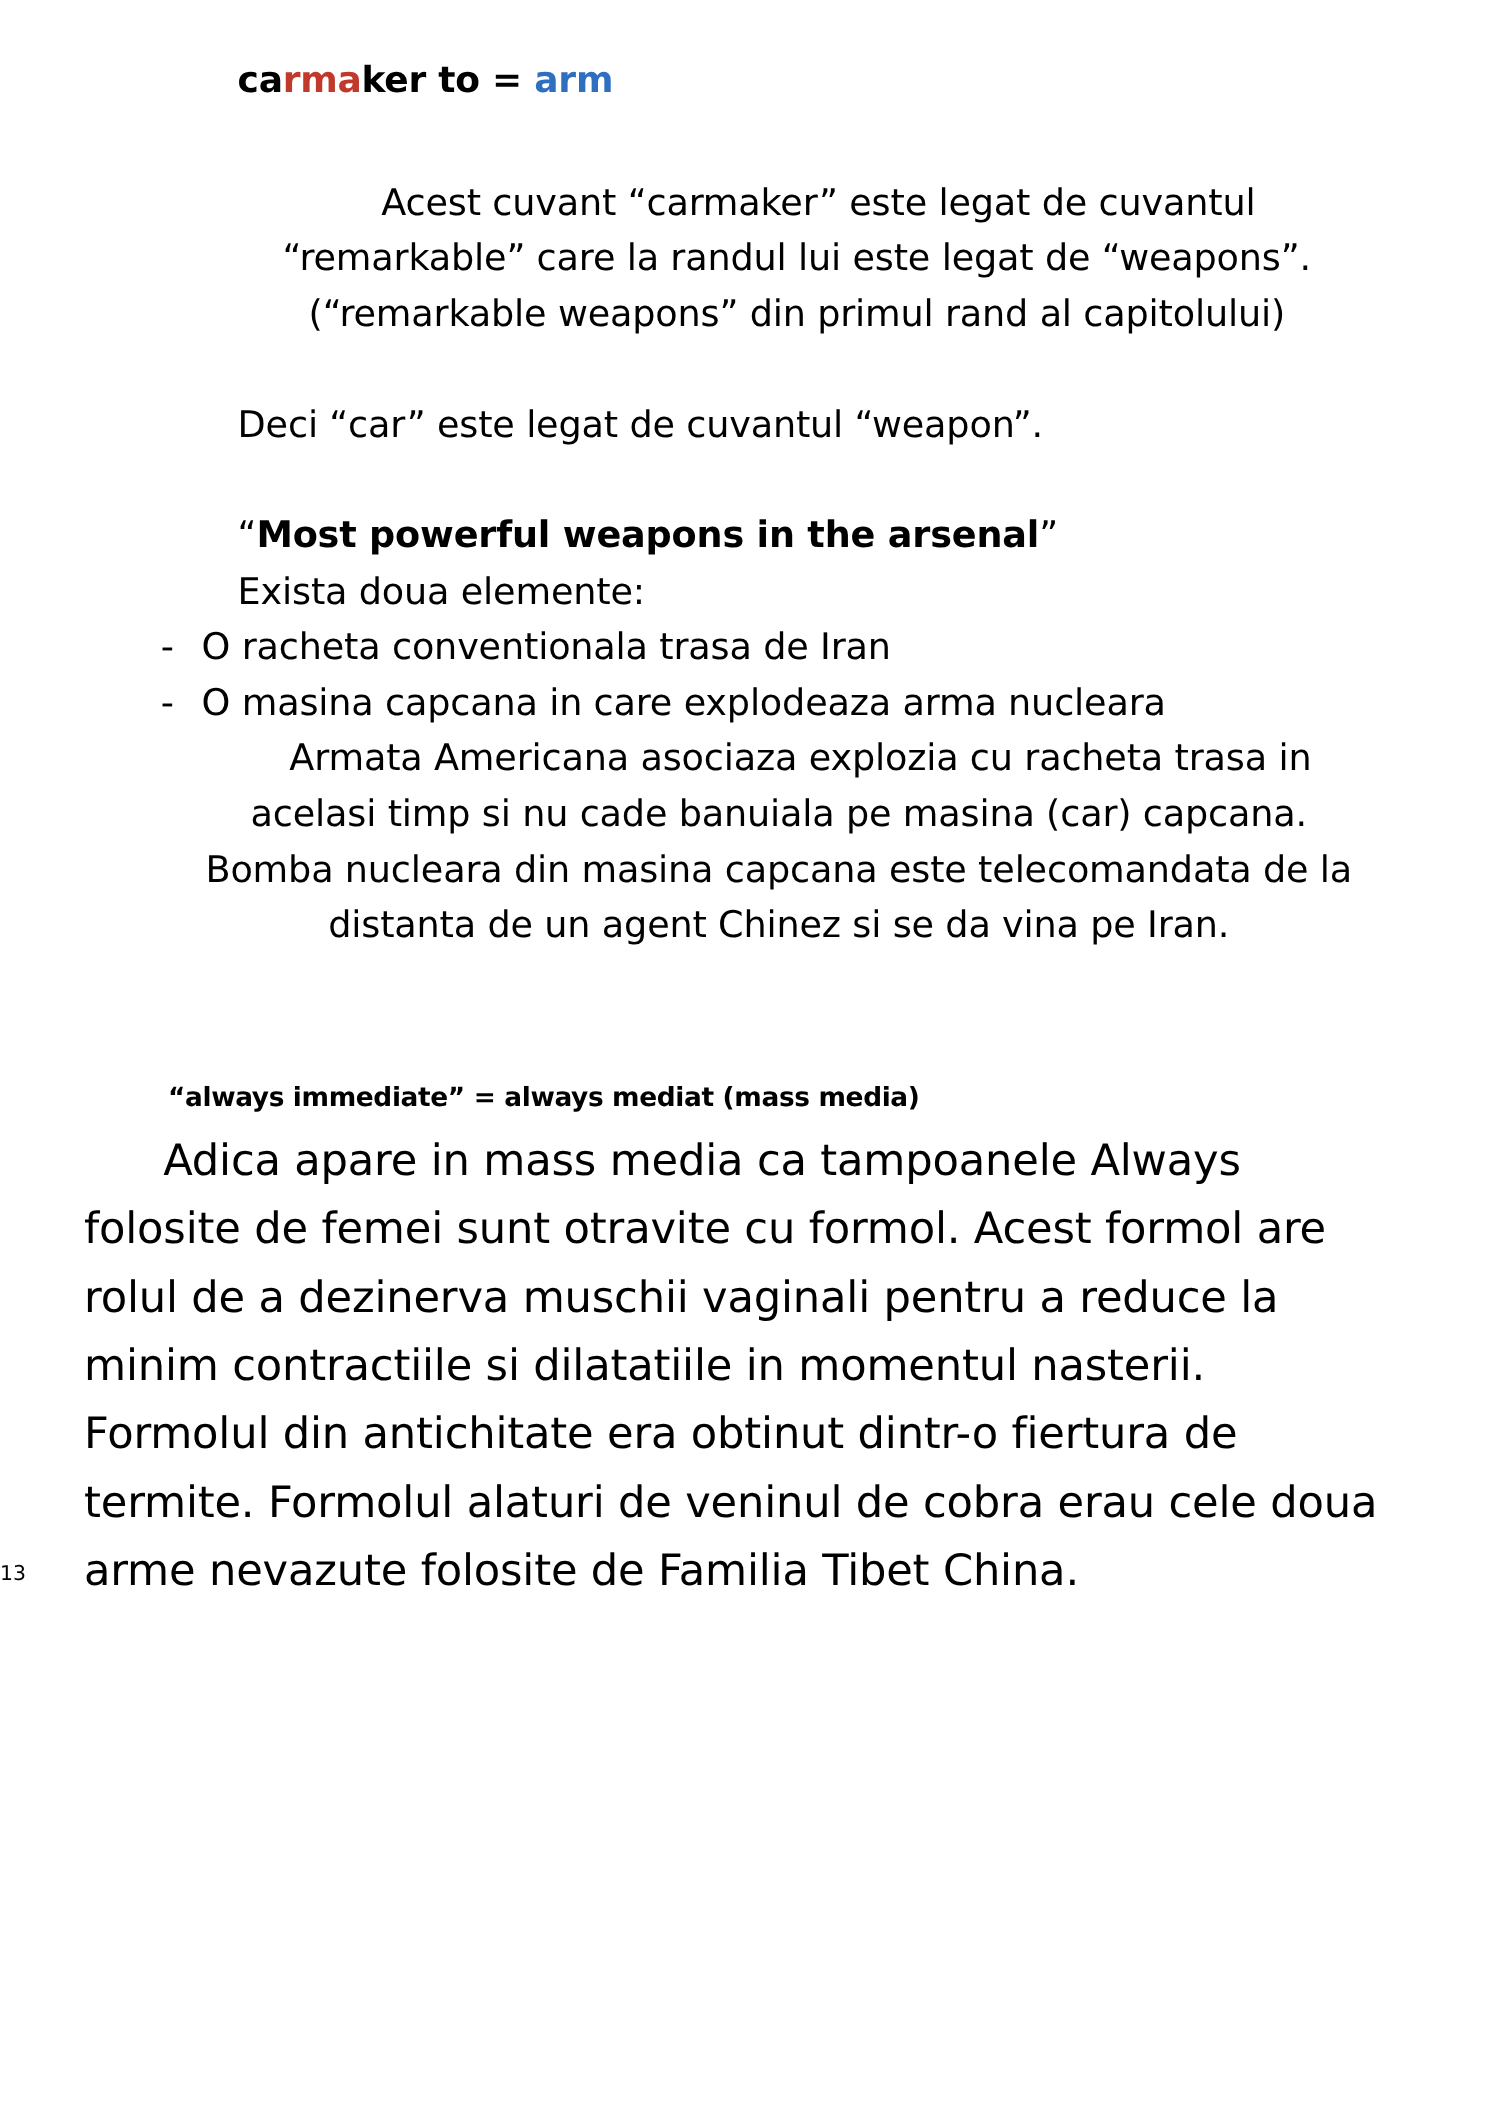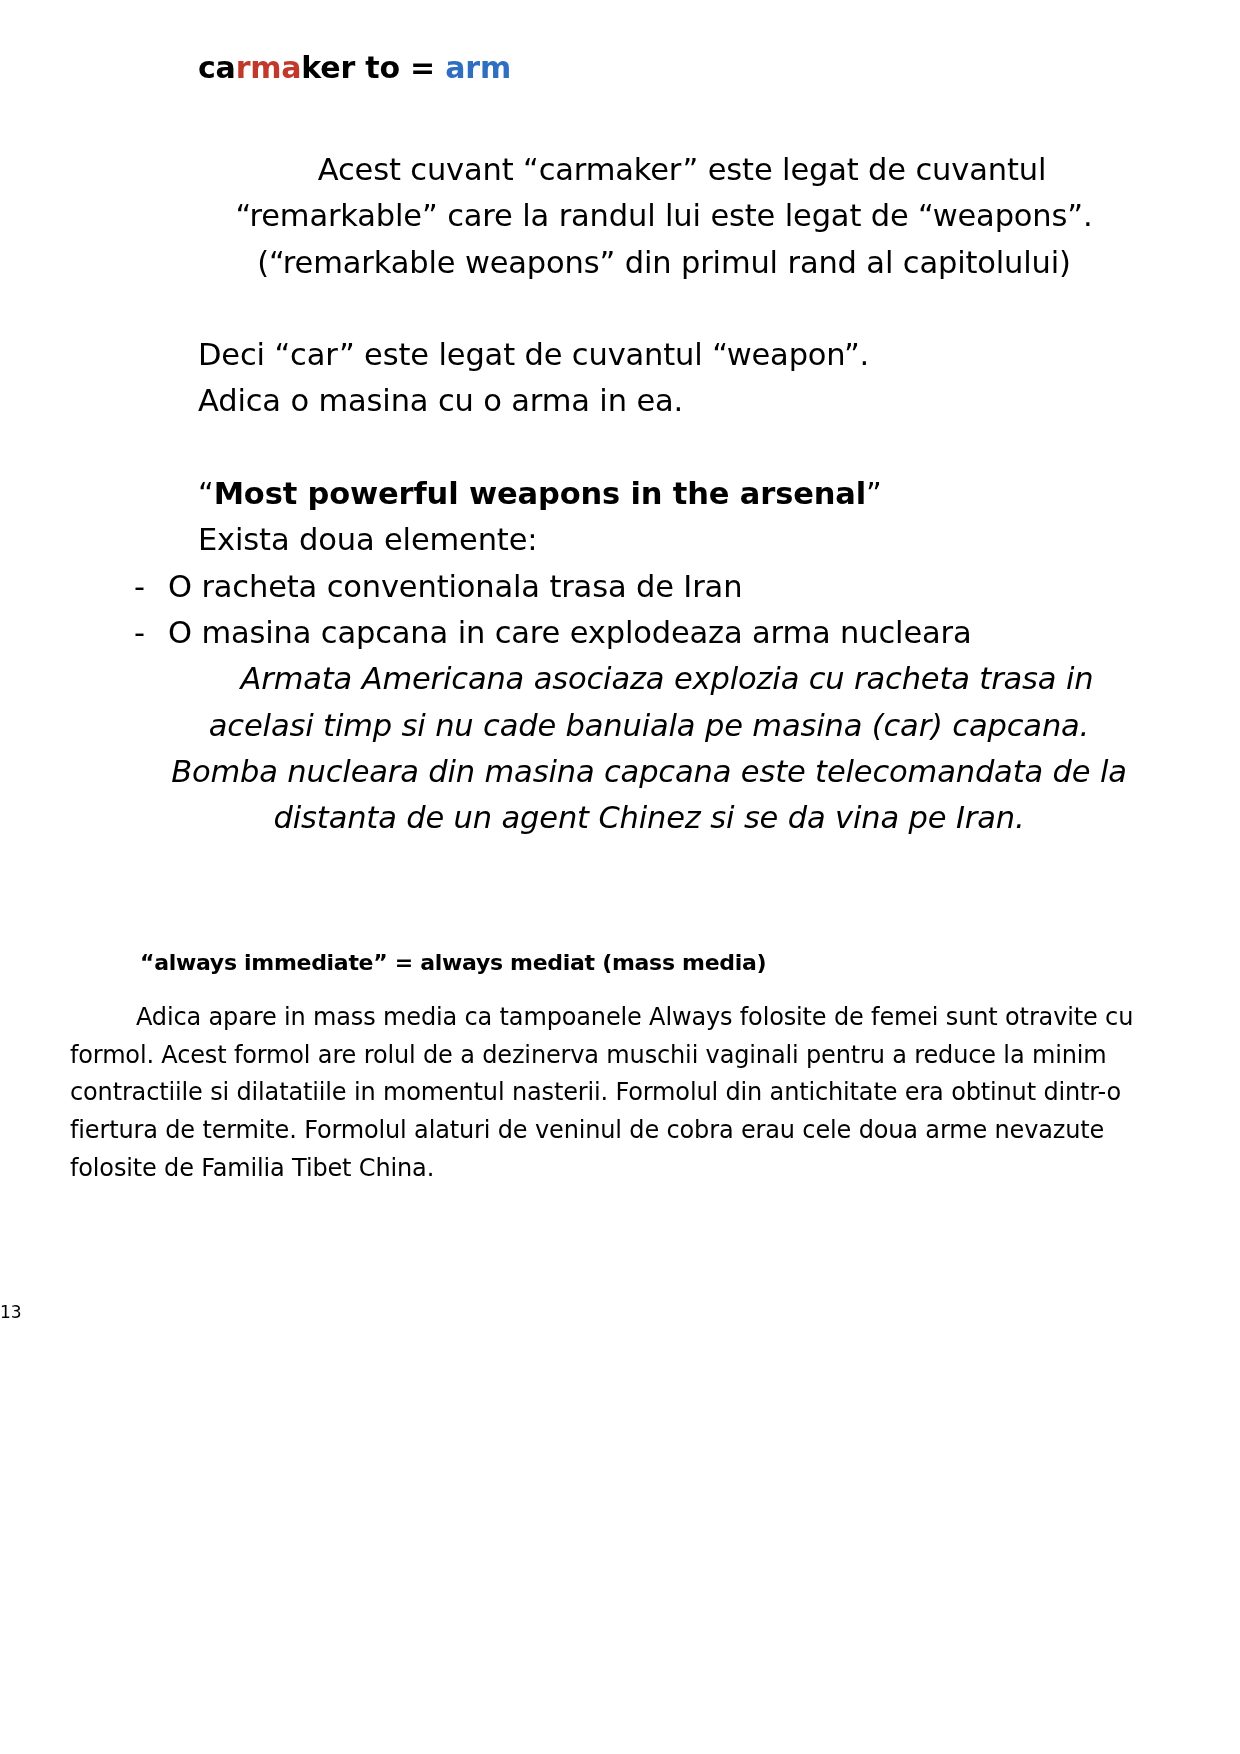--- a/index.html
+++ b/index.html
@@ -69,24 +69,24 @@
 
   
   .section-heading {
     font-size: 22px;
     font-weight: bold;
     letter-spacing: -0.3px;
     padding-left: 70px;
     margin-top: 108px;
   }
   .flow-block {
-    font-size: 24px;
+    font-size: 36px;
     line-height: 1.58;
     letter-spacing: -0.15px;
-    margin-top: 24px;
+    margin-top: 12px;
     padding-right: 22px;
   }
   .flow-block .lead { text-indent: 66px; }
 
   
   .page-number {
     position: absolute;
     left: 0;
     right: 0;
     bottom: 48px;
@@ -103,41 +103,40 @@
     <span>ca</span><span class="accent-red">rma</span><span>ker to = </span><span class="accent-blue">arm</span>
   </div>
 
   <div class="gap-lg"></div>
 
   <div class="body-block indent-block first-indent">Acest cuvant “carmaker” este legat de cuvantul “remarkable” care la randul lui este legat de “weapons”. (“remarkable weapons”  din primul rand al capitolului)</div>
 
   <div class="gap-md"></div>
 
   <div class="body-block indent-block">Deci “car” este legat de cuvantul “weapon”.</div>
-  <div class="body-block indent-block">Adica o masina cu o arma in ea.</div>
 
   <div class="gap-md"></div>
 
 
   <div class="body-block indent-block">
     <span>“</span><span class="bold">Most powerful weapons in the arsenal</span><span>”</span>
   </div>
 
   <div class="body-block indent-block">Exista doua elemente:</div>
 
   <div class="dash-row">
     <span class="dash-mark">-</span>
     <span class="dash-text">O racheta conventionala trasa de Iran</span>
   </div>
   <div class="dash-row">
     <span class="dash-mark">-</span>
     <span class="dash-text">O masina capcana in care explodeaza arma nucleara</span>
   </div>
 
-  <div class="body-block indent-block first-indent" style="padding-left:98px;font-style:italic;">Armata Americana asociaza explozia cu racheta trasa in acelasi timp si nu cade banuiala pe masina (car) capcana. Bomba nucleara din masina capcana este telecomandata de la distanta de un agent Chinez si se da vina pe Iran.</div>
+  <div class="body-block indent-block first-indent" style="padding-left:98px;">Armata Americana asociaza explozia cu racheta trasa in acelasi timp si nu cade banuiala pe masina (car) capcana. Bomba nucleara din masina capcana este telecomandata de la distanta de un agent Chinez si se da vina pe Iran.</div>
 
   <div class="section-heading">“always immediate” = always mediat (mass media)</div>
 
   <div class="body-block flow-block">
     <span class="lead" style="display:block;">Adica apare in mass media ca tampoanele Always folosite de femei sunt otravite cu formol. Acest formol are rolul de a dezinerva muschii vaginali pentru a reduce la minim contractiile si dilatatiile in momentul nasterii. Formolul din antichitate era obtinut dintr-o fiertura de termite. Formolul alaturi de veninul de cobra erau cele doua arme nevazute folosite de Familia Tibet China.</span>
   </div>
 
   <div class="page-number">13</div>
 
 </div>

